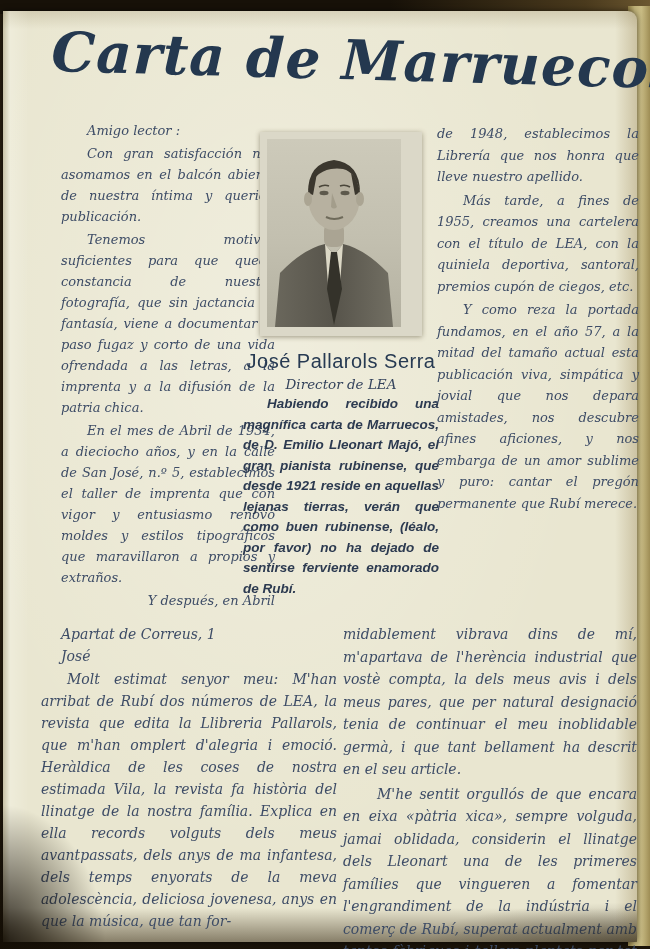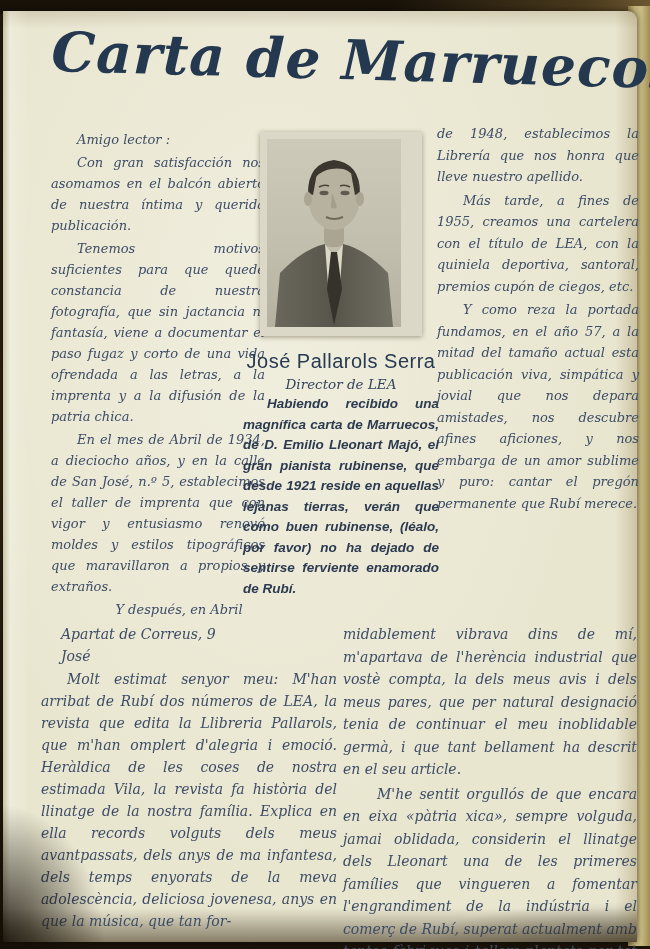--- a/index.html
+++ b/index.html
@@ -26,22 +26,22 @@
   .shadow-br{position:absolute;right:0;bottom:0;width:220px;height:40px;
     background:radial-gradient(ellipse at 100% 100%, rgba(30,22,8,0.45) 0%, rgba(30,22,8,0) 70%);}
   .page-title{position:absolute;left:48px;top:16px;width:575px;height:100px;
     font-family:"DejaVu Serif",serif;font-style:italic;font-weight:bold;
     font-size:55px;letter-spacing:1px;color:#24384f;transform:rotate(1.6deg);
     white-space:nowrap;}
   .col{position:absolute;font-family:"DejaVu Serif",serif;font-style:italic;
     font-size:13px;line-height:21px;color:#3d4c66;text-align:justify;}
   .col p{margin:0 0 2px 0;}
   .col p.ind{text-indent:26px;}
-  .col p.center-ind{text-indent:42px;text-align:center;}
-  .col-left{left:48px;top:109px;width:214px;margin-top:9px;}
+  .col p.center-ind{text-indent:42px;text-align:right;}
+  .col-left{left:58px;top:109px;width:214px;}
   .col-right{left:434px;top:112px;width:202px;line-height:21.5px;}
   .sig{float:right;font-weight:bold;font-style:normal;font-family:"Liberation Sans",sans-serif;color:#2c3a50;padding-right:2px;}
 
   
   .col-center{position:absolute;left:240px;top:121px;width:196px;text-align:center;}
   .photo-frame{margin:0 auto;width:148px;background:#dbd8c8;padding:7px 7px 9px 7px;
     box-shadow:0 1px 5px rgba(60,50,25,0.45);}
   .photo-frame svg{display:block;width:134px;height:188px;background:#c6c3b3;}
   .caption-name{margin-top:14px;font-family:"Liberation Sans",sans-serif;font-weight:normal;
     font-size:20px;letter-spacing:0.5px;color:#273a52;}
@@ -125,21 +125,21 @@
     </div>
 
     <div class="col col-right">
       <p>de 1948, establecimos la Librería que nos honra que lleve nuestro apellido.</p>
       <p class="ind">Más tarde, a fines de 1955, creamos una cartelera con el título de LEA, con la quiniela deportiva, santoral, premios cupón de ciegos, etc.</p>
       <p class="ind">Y como reza la portada fundamos, en el año 57, a la mitad del tamaño actual esta publicación viva, simpática y jovial que nos depara amistades, nos descubre afines aficiones, y nos embarga de un amor sublime y puro: cantar el pregón permanente que Rubí merece.</p>
     </div>
 
     <div class="col letter-left">
       <div class="addr">
-        <div>Apartat de Correus, 9</div>
+        <div>Apartat de Correus, 1</div>
         <div>José</div>
       </div>
       <p class="body">Molt estimat senyor meu: M'han arribat de Rubí dos números de LEA, la revista que edita la Llibreria Pallarols, que m'han omplert d'alegria i emoció. Heràldica de les coses de nostra estimada Vila, la revista fa història del llinatge de la nostra família. Explica en ella records volguts dels meus avantpassats, dels anys de ma infantesa, dels temps enyorats de la meva adolescència, deliciosa jovenesa, anys en que la música, que tan for-</p>
     </div>
 
     <div class="col letter-right">
       <p>midablement vibrava dins de mí, m'apartava de l'herència industrial que vostè compta, la dels meus avis i dels meus pares, que per natural designació tenia de continuar el meu inoblidable germà, i que tant bellament ha descrit en el seu article.</p>
       <p>M'he sentit orgullós de que encara en eixa «pàtria xica», sempre volguda, jamai oblidada, considerin el llinatge dels Lleonart una de les primeres famílies que vingueren a fomentar l'engrandiment de la indústria i el comerç de Rubí, superat actualment amb tantes fàbriques i tallers plantats per tot arreu.</p>
     </div>
 

